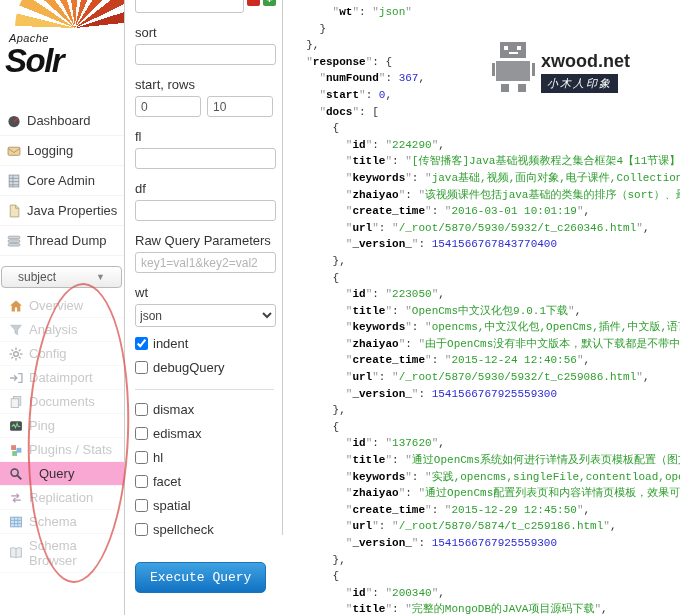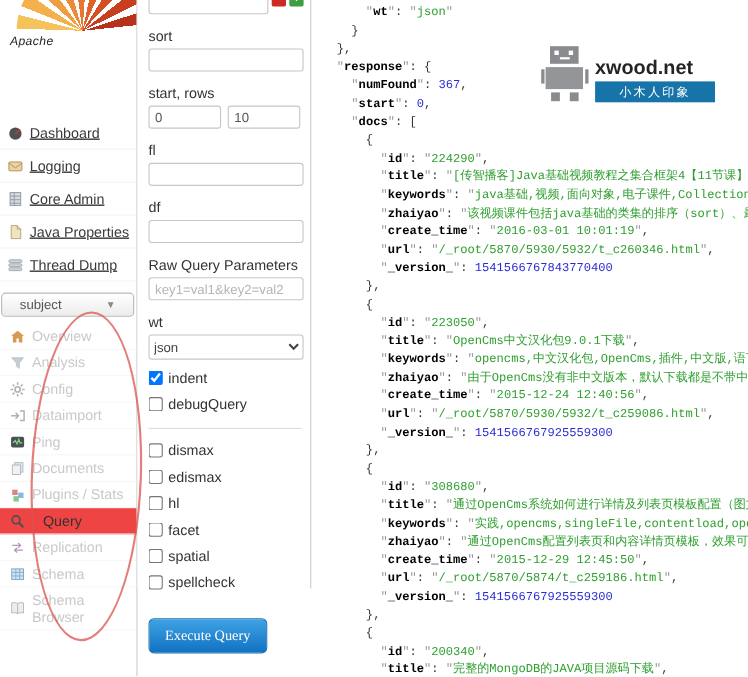--- a/index.html
+++ b/index.html
@@ -14,30 +14,30 @@
       #f4b04a 20deg 32deg, transparent 32deg 40deg,
       #f19d3e 40deg 52deg, transparent 52deg 60deg,
       #ee8a35 60deg 72deg, transparent 72deg 80deg,
       #e8762e 80deg 92deg, transparent 92deg 100deg,
       #e06129 100deg 112deg, transparent 112deg 120deg,
       #d54e24 120deg 132deg, transparent 132deg 140deg,
       #c73f1f 140deg 152deg, transparent 152deg 160deg,
       #b8311b 160deg 172deg, transparent 172deg 360deg);}
   .apache{position:absolute;left:9px;top:32px;font-size:11px;color:#222;letter-spacing:.4px;}
   .solrword{position:absolute;left:5px;top:42px;font-size:33px;font-weight:bold;color:#121212;letter-spacing:-1.5px;}
-  .mnav{margin-top:4px;text-decoration:underline;}
+  .mnav{margin-top:4px;}
   .mnav-item{display:flex;align-items:center;gap:6px;padding:7px 4px 7px 7px;border-bottom:1px solid #f4f4f4;
     font-size:13px;color:#3a3a3a;cursor:pointer;}
   .core-select{margin:10px 2px 6px 1px;height:20px;border:1px solid #b9b9b9;border-radius:4px;
     background:linear-gradient(#fff,#ececec);display:flex;align-items:center;justify-content:space-between;
     padding:0 16px;font-size:12px;color:#555;cursor:pointer;}
   .core-select .arrow{font-size:9px;color:#888;}
   .snav-item{display:flex;align-items:center;gap:6px;padding:4px 4px 4px 9px;border-bottom:1px solid #f7f7f7;
     font-size:13px;color:#c9c9c9;cursor:pointer;}
-  .snav-item.active{background:#ef4444;color:#333;gap:16px;}
+  .snav-item.active{background:#f9a8d4;color:#333;gap:16px;}
   .icon{width:14px;height:14px;flex:0 0 14px;display:inline-block;}
   
   .ellipse{position:absolute;left:28px;top:283px;width:97px;height:296px;border:2px solid rgba(217,83,79,.75);
     border-radius:50%;transform:rotate(2deg);pointer-events:none;z-index:9;}
   
   .form-col{position:absolute;left:125px;top:0;width:158px;height:535px;border-right:1px solid #ccc;
     box-sizing:border-box;padding:0 6px 0 10px;background:#fff;}
   .f-label{font-size:13px;color:#333;margin:12px 0 4px;}
   .f-input{box-sizing:border-box;width:100%;height:21px;border:1px solid #c6c6c6;border-radius:3px;
     padding:2px 5px;font-family:"Liberation Sans",sans-serif;font-size:12px;color:#555;background:#fff;}
@@ -49,21 +49,21 @@
   .mini-minus{background:#cc2a22;}
   .mini-plus{background:#3d9e44;}
   .two-col{display:flex;gap:6px;}
   .two-col .f-input{width:66px;}
   .f-select{box-sizing:border-box;width:100%;height:23px;border:1px solid #c6c6c6;border-radius:3px;
     font-family:"Liberation Sans",sans-serif;font-size:12px;color:#444;background:#fff;}
   .chk-row{display:flex;align-items:center;gap:5px;margin:9px 0;font-size:13px;color:#333;}
   .chk-row input{margin:0;width:13px;height:13px;}
   .divider{border-top:1px solid #ddd;margin:14px 2px 12px 0;}
   .exec-btn{margin-top:16px;background:linear-gradient(#3fa2e2,#1172c2);border:1px solid #1b74b8;
-    border-radius:5px;color:#fff;font-family:Liberation Serif, serif;font-size:13px;
+    border-radius:5px;color:#fff;font-family:Liberation Mono, monospace;font-size:13px;
     padding:7px 14px;cursor:pointer;}
   
   .results{position:absolute;left:285px;top:0;width:395px;height:615px;overflow:hidden;
     padding:4px 0 0 8px;box-sizing:border-box;}
   .jline{white-space:pre;height:16.6px;line-height:16.6px;font-family:"Liberation Mono",monospace;font-size:11px;}
   .jline .q{color:#999;}
   .jline .k{color:#000;font-weight:bold;}
   .jline .s{color:#2f9e2f;}
   .jline .n{color:#2b2bd5;}
   .jline .p{color:#333;}
@@ -75,30 +75,31 @@
   .r-eye1{left:12px;top:6px;width:4px;height:4px;background:#fff !important;}
   .r-eye2{left:25px;top:6px;width:4px;height:4px;background:#fff !important;}
   .r-mouth{left:17px;top:12px;width:9px;height:2px;background:#fff !important;}
   .r-body{left:4px;top:21px;width:34px;height:20px;background:#8a8d90 !important;}
   .r-arml{left:0;top:23px;width:3px;height:13px;}
   .r-armr{left:40px;top:23px;width:3px;height:13px;}
   .r-leg1{left:9px;top:44px;width:8px;height:8px;}
   .r-leg2{left:26px;top:44px;width:8px;height:8px;}
   .wm-text{margin-top:11px;}
   .wm-site{font-size:18px;font-weight:bold;color:#111;}
-  .wm-caption{margin-top:2px;background:#0369a1;color:#fff;font-size:11px;padding:2px 22px;
-    letter-spacing:2px;display:inline-block;}
+  .wm-caption{margin-top:2px;background:#0f172a;color:#fff;font-size:11px;padding:2px 6px;
+    letter-spacing:2px;display:inline-block;font-style:italic;}
 </style>
 </head>
 <body>
 
 <aside class="sidebar">
   <div class="logo">
     <div class="sunburst"></div>
     <div class="apache">Apache</div>
+    <div class="solrword">Solr</div>
   </div>
 
   <nav class="mnav">
     <div class="mnav-item">
       <span class="icon"><svg width="14" height="14" viewBox="0 0 13 13">
             <circle cx="6.5" cy="7" r="5.2" fill="#4d5156"></circle>
             <path d="M6.5 7 L10 3.8" stroke="#c0392b" stroke-width="1.6"></path>
           </svg></span>
       <span>Dashboard</span>
     </div>
@@ -164,31 +165,31 @@
     </div>
     <div class="snav-item">
       <span class="icon"><svg width="14" height="14" viewBox="0 0 13 13">
             <path d="M1 6.5h6M4.8 4 7.3 6.5 4.8 9" fill="none" stroke="#a9b1b9" stroke-width="1.2"></path>
             <path d="M8.5 2.5H12v8H8.5" fill="none" stroke="#a9b1b9" stroke-width="1.2"></path>
           </svg></span>
       <span>Dataimport</span>
     </div>
     <div class="snav-item">
       <span class="icon"><svg width="14" height="14" viewBox="0 0 13 13">
+            <rect x="4" y="1.5" width="7" height="8" fill="#e3e7ea" stroke="#a9b1b9" stroke-width=".7"></rect>
+            <rect x="2" y="3.5" width="7" height="8" fill="#f0f2f4" stroke="#a9b1b9" stroke-width=".7"></rect>
+          </svg></span>
+      <span>Documents</span>
+    </div>
+    <div class="snav-item">
+      <span class="icon"><svg width="14" height="14" viewBox="0 0 13 13">
             <rect x="1" y="2" width="11" height="9" rx="1.5" fill="#4a4f54"></rect>
             <path d="M2.5 7l2-2 1.5 3 1.5-4 1 3h2" stroke="#7ed87e" fill="none" stroke-width="1"></path>
           </svg></span>
       <span>Ping</span>
-    </div>
-    <div class="snav-item">
-      <span class="icon"><svg width="14" height="14" viewBox="0 0 13 13">
-            <rect x="4" y="1.5" width="7" height="8" fill="#e3e7ea" stroke="#a9b1b9" stroke-width=".7"></rect>
-            <rect x="2" y="3.5" width="7" height="8" fill="#f0f2f4" stroke="#a9b1b9" stroke-width=".7"></rect>
-          </svg></span>
-      <span>Documents</span>
     </div>
     <div class="snav-item">
       <span class="icon"><svg width="14" height="14" viewBox="0 0 13 13">
             <rect x="2" y="2" width="4.5" height="4.5" fill="#d98880"></rect>
             <rect x="7" y="4.5" width="4.5" height="4.5" fill="#85b8e8"></rect>
             <rect x="3" y="7.5" width="4.5" height="4.5" fill="#82c98a"></rect>
           </svg></span>
       <span>Plugins / Stats</span>
     </div>
     <div class="snav-item active">
@@ -314,21 +315,21 @@
       <div class="jline"><span class="p">      </span><span class="p">{</span></div>
       <div class="jline"><span class="p">        </span><span class="q">"</span><span class="k">id</span><span class="q">"</span><span class="p">: </span><span class="q">"</span><span class="s">223050</span><span class="q">"</span><span class="p">,</span></div>
       <div class="jline"><span class="p">        </span><span class="q">"</span><span class="k">title</span><span class="q">"</span><span class="p">: </span><span class="q">"</span><span class="s">OpenCms中文汉化包9.0.1下载</span><span class="q">"</span><span class="p">,</span></div>
       <div class="jline"><span class="p">        </span><span class="q">"</span><span class="k">keywords</span><span class="q">"</span><span class="p">: </span><span class="q">"</span><span class="s">opencms,中文汉化包,OpenCms,插件,中文版,语言包,9.0.1,中</span></div>
       <div class="jline"><span class="p">        </span><span class="q">"</span><span class="k">zhaiyao</span><span class="q">"</span><span class="p">: </span><span class="q">"</span><span class="s">由于OpenCms没有非中文版本，默认下载都是不带中文配置设</span></div>
       <div class="jline"><span class="p">        </span><span class="q">"</span><span class="k">create_time</span><span class="q">"</span><span class="p">: </span><span class="q">"</span><span class="s">2015-12-24 12:40:56</span><span class="q">"</span><span class="p">,</span></div>
       <div class="jline"><span class="p">        </span><span class="q">"</span><span class="k">url</span><span class="q">"</span><span class="p">: </span><span class="q">"</span><span class="s">/_root/5870/5930/5932/t_c259086.html</span><span class="q">"</span><span class="p">,</span></div>
       <div class="jline"><span class="p">        </span><span class="q">"</span><span class="k">_version_</span><span class="q">"</span><span class="p">: </span><span class="n">1541566767925559300</span></div>
       <div class="jline"><span class="p">      </span><span class="p">},</span></div>
       <div class="jline"><span class="p">      </span><span class="p">{</span></div>
-      <div class="jline"><span class="p">        </span><span class="q">"</span><span class="k">id</span><span class="q">"</span><span class="p">: </span><span class="q">"</span><span class="s">308680</span><span class="q">"</span><span class="p">,</span></div>
+      <div class="jline"><span class="p">        </span><span class="q">"</span><span class="k">id</span><span class="q">"</span><span class="p">: </span><span class="q">"</span><span class="s">137620</span><span class="q">"</span><span class="p">,</span></div>
       <div class="jline"><span class="p">        </span><span class="q">"</span><span class="k">title</span><span class="q">"</span><span class="p">: </span><span class="q">"</span><span class="s">通过OpenCms系统如何进行详情及列表页模板配置（图文）？</span></div>
       <div class="jline"><span class="p">        </span><span class="q">"</span><span class="k">keywords</span><span class="q">"</span><span class="p">: </span><span class="q">"</span><span class="s">实践,opencms,singleFile,contentload,opencms.uri,内容</span></div>
       <div class="jline"><span class="p">        </span><span class="q">"</span><span class="k">zhaiyao</span><span class="q">"</span><span class="p">: </span><span class="q">"</span><span class="s">通过OpenCms配置列表页和内容详情页模板，效果可以在小木</span></div>
       <div class="jline"><span class="p">        </span><span class="q">"</span><span class="k">create_time</span><span class="q">"</span><span class="p">: </span><span class="q">"</span><span class="s">2015-12-29 12:45:50</span><span class="q">"</span><span class="p">,</span></div>
       <div class="jline"><span class="p">        </span><span class="q">"</span><span class="k">url</span><span class="q">"</span><span class="p">: </span><span class="q">"</span><span class="s">/_root/5870/5874/t_c259186.html</span><span class="q">"</span><span class="p">,</span></div>
       <div class="jline"><span class="p">        </span><span class="q">"</span><span class="k">_version_</span><span class="q">"</span><span class="p">: </span><span class="n">1541566767925559300</span></div>
       <div class="jline"><span class="p">      </span><span class="p">},</span></div>
       <div class="jline"><span class="p">      </span><span class="p">{</span></div>
       <div class="jline"><span class="p">        </span><span class="q">"</span><span class="k">id</span><span class="q">"</span><span class="p">: </span><span class="q">"</span><span class="s">200340</span><span class="q">"</span><span class="p">,</span></div>
       <div class="jline"><span class="p">        </span><span class="q">"</span><span class="k">title</span><span class="q">"</span><span class="p">: </span><span class="q">"</span><span class="s">完整的MongoDB的JAVA项目源码下载</span><span class="q">"</span><span class="p">,</span></div>

